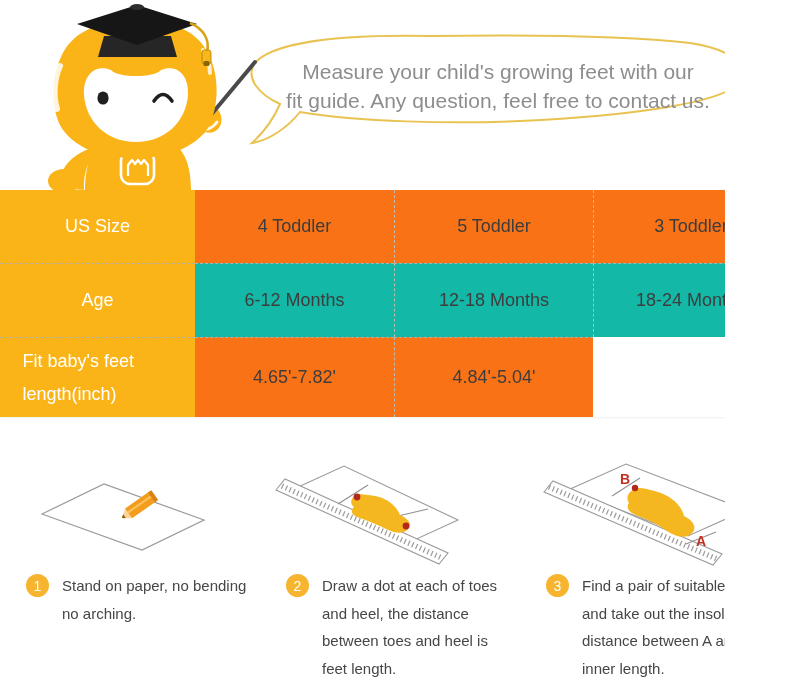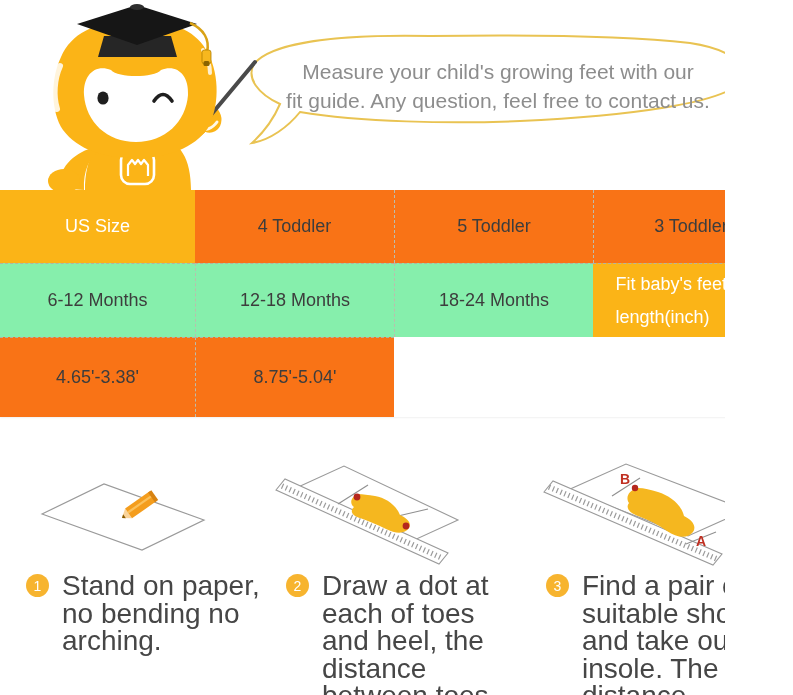--- a/index.html
+++ b/index.html
@@ -21,35 +21,35 @@
     display:grid;grid-template-columns:195px 199px 199px 195px;
     grid-template-rows:73px 74px 80px;
     border-radius:0 14px 14px 0;overflow:hidden;
     box-shadow:0 1px 2px rgba(0,0,0,0.06);
   }
   .cell{display:flex;align-items:center;justify-content:center;
     font-size:18px;color:#3d3d3d;text-align:left;}
   .cell.hd{background:#FBB417;color:#ffffff;}
   .cell.hd .hd-label{max-width:150px;line-height:33px;}
   .cell.cream{background:#f97316;}
-  .cell.white{background:#86efac;}
+  .cell.white{background:#14b8a6;}
   .cell.rsep{border-top:1px dashed #b2b2a4;}
   .cell.csep{border-left:1px dashed #bcbcac;}
 
   
   .step{position:absolute;top:572px;display:flex;align-items:flex-start;}
   .step-1{left:26px;width:236px;}
   .step-2{left:286px;width:226px;}
   .step-3{left:546px;width:246px;}
   .step-badge{
     flex:0 0 auto;width:23px;height:23px;border-radius:50%;
     background:#F7B42F;color:#fff;font-size:14px;
     display:flex;align-items:center;justify-content:center;margin-top:2px;
   }
-  .step-text{margin-left:13px;color:#464646;font-size:28px;line-height:27.5px;}
+  .step-text{margin-left:13px;color:#464646;font-size:15px;line-height:27.5px;}
   .step-1 .step-text{width:206px;}
   .step-2 .step-text{width:192px;}
   .step-3 .step-text{width:232px;}
 
   .illus{position:absolute;}
   .illus-1{left:18px;top:452px;}
   .illus-2{left:272px;top:450px;}
   .illus-3{left:538px;top:446px;}
 </style>
 </head>
@@ -115,29 +115,32 @@
 
   <div class="size-table">
 
     <div class="cell hd">
       <span class="hd-label">US Size</span>
       </div>
     <div class="cell cream">4 Toddler</div>
     <div class="cell cream csep">5 Toddler</div>
     <div class="cell cream csep">3 Toddler</div>
 
+    <div class="cell hd rsep">
+      <span class="hd-label">Age</span>
+      </div>
     <div class="cell white rsep">6-12 Months</div>
     <div class="cell white rsep csep">12-18 Months</div>
     <div class="cell white rsep csep">18-24 Months</div>
 
     <div class="cell hd rsep">
       <span class="hd-label">Fit baby's feet length(inch)</span>
       </div>
-    <div class="cell cream rsep">4.65'-3.38'</div>
-    <div class="cell cream rsep csep">8.75'-5.04'</div>
+    <div class="cell cream rsep">4.65'-7.82'</div>
+    <div class="cell cream rsep csep">4.84'-5.04'</div>
   </div>
 
   <svg class="illus illus-1" width="210" height="112" viewBox="0 0 210 112">
     <polygon points="24,62 86,32 186,68 124,98" fill="#ffffff" stroke="#9a9a9a" stroke-width="1.2"></polygon>
     <g transform="translate(104,66) rotate(-35)">
       <polygon points="8,-6 0,0 8,6" fill="#FAD49A"></polygon>
       <polygon points="3,-2.4 0,0 3,2.4" fill="#8a5a00"></polygon>
       <rect x="8" y="-6" width="30" height="12" fill="#F49D1D"></rect>
       <rect x="8" y="-2.2" width="30" height="2.2" fill="#FBC15C"></rect>
       <rect x="36" y="-6" width="4" height="12" fill="#D88312"></rect>

